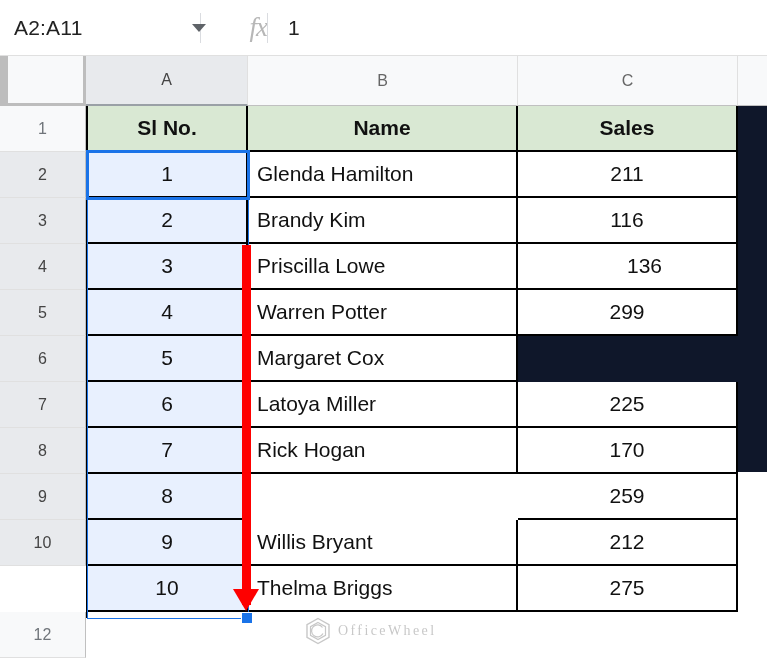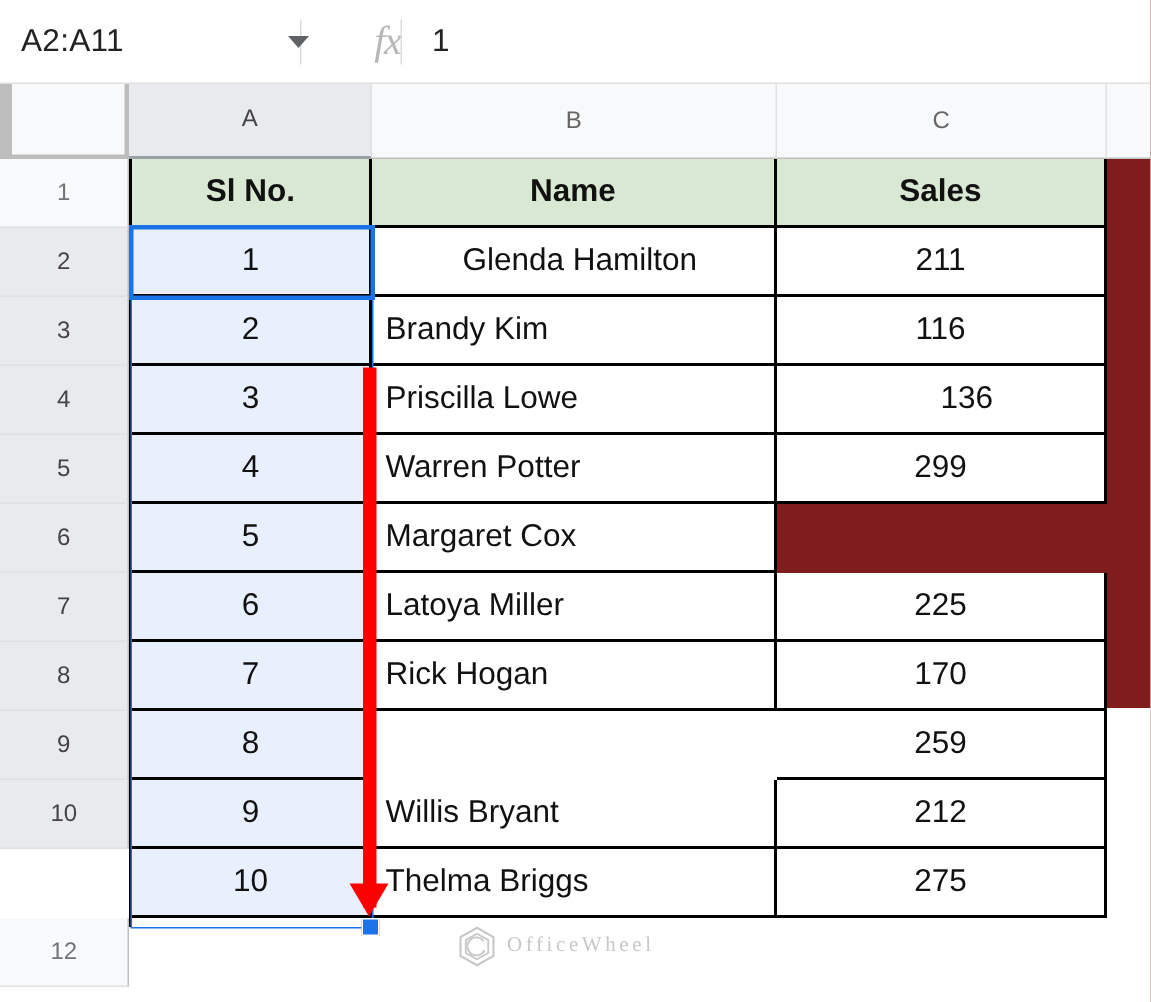--- a/index.html
+++ b/index.html
@@ -2,21 +2,21 @@
 <html><head>
 <meta charset="utf-8">
 <style>
   * { box-sizing: border-box; margin: 0; padding: 0; }
   html, body {
     width: 767px; height: 668px;
     background: #ffffff;
     font-family: "Liberation Sans", sans-serif;
     overflow: hidden;
   }
-  #app { position: relative; width: 767px; height: 472px; background: #7f1d1d; }
+  #app { position: relative; width: 767px; height: 472px; background: #0f172a; }
 
   
   .formula-bar {
     position: absolute; left: 0; top: 0; width: 767px; height: 56px;
     background: #ffffff; display: flex; align-items: center;
     border-bottom: 1px solid #e0e0e0;
   }
   .namebox {
     width: 200px; height: 56px; display: flex; align-items: center;
     padding-left: 14px; position: relative;
@@ -205,21 +205,21 @@
     <div class="cell hdr" style="left:248px;top:50px;width:270px;">
       <span>Name</span>
     </div>
     <div class="cell hdr" style="left:518px;top:50px;width:220px;">
       <span>Sales</span>
     </div>
 
     <div class="cell center selfill" style="left:88px;top:96px;width:160px;">
         <span>1</span>
       </div>
-    <div class="cell left" style="left:248px;top:96px;width:270px;justify-content:center;">
+    <div class="cell left" style="left:248px;top:96px;width:270px;">
         <span>Glenda Hamilton</span>
       </div>
     <div class="cell center" style="left:518px;top:96px;width:220px;">
         <span>211</span>
       </div>
 
     <div class="cell center selfill" style="left:88px;top:142px;width:160px;">
         <span>2</span>
       </div>
     <div class="cell left" style="left:248px;top:142px;width:270px;">

